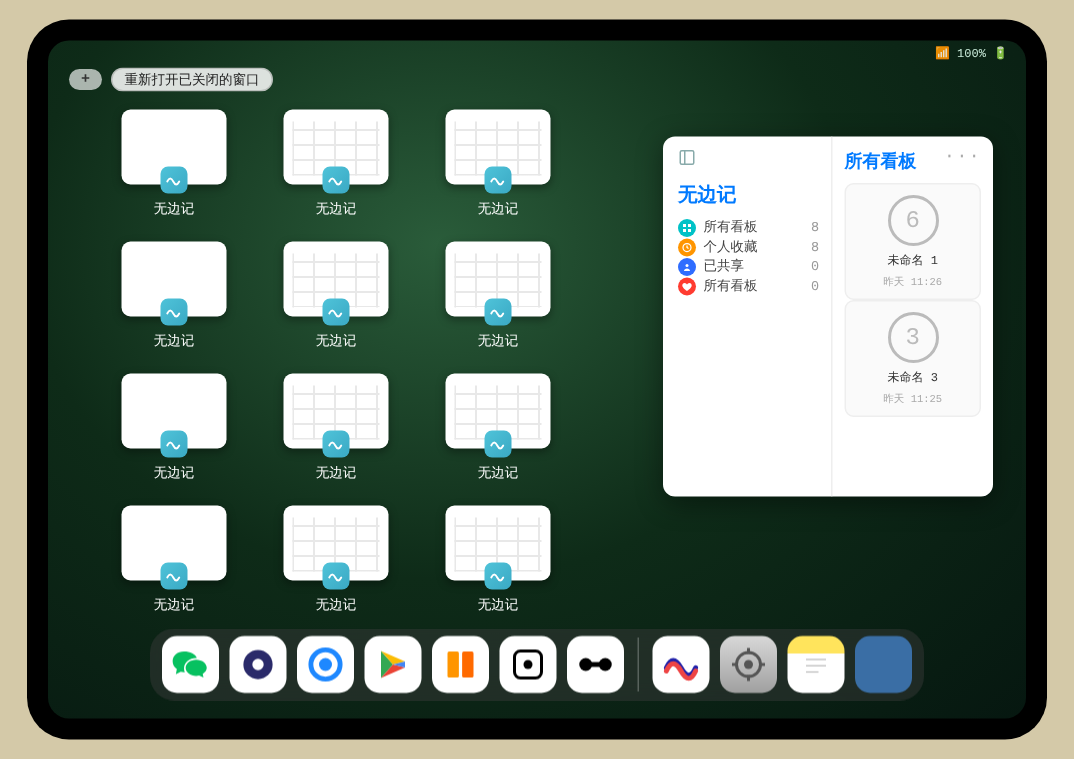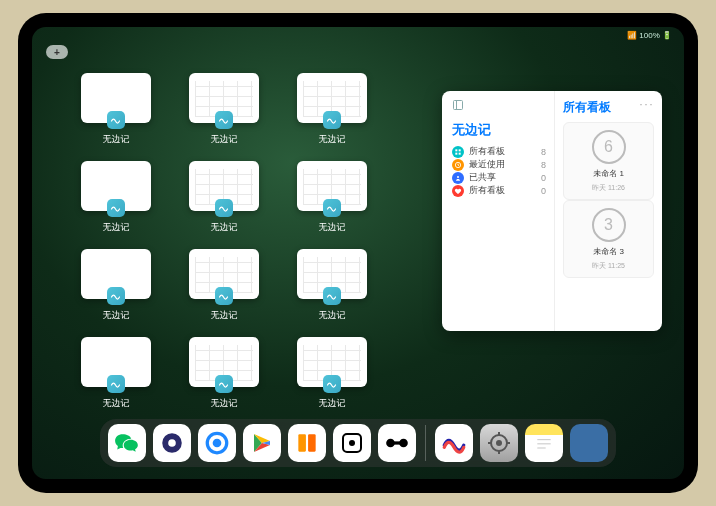--- a/index.html
+++ b/index.html
@@ -20,20 +20,21 @@
     padding: 14px;
     position: relative;
   }
   .screen {
     width: 100%;
     height: 100%;
     background: radial-gradient(ellipse at 40% 30%, #2a5c3a 0%, #0e2b18 50%, #061710 100%);
     border-radius: 14px;
     position: relative;
     overflow: hidden;
+    font-family: Liberation Mono, monospace;
   }
   .status-bar {
     position: absolute;
     top: 4px;
     right: 12px;
     font-size: 8px;
     color: #dfe;
     opacity: .9;
   }
   .topbar {
@@ -167,20 +168,21 @@
 </head>
 <body>
 
 <div class="ipad">
   <div class="screen">
 
     <div class="status-bar">📶 100% 🔋</div>
 
     <div class="topbar">
       <div class="add-btn">+</div>
+      <div class="reopen-pill">重新打开已关闭的窗口</div>
     </div>
 
     <div class="grid" id="grid" style="grid-template-columns: repeat(3, 88px); gap: 14px 20px;">
         <div class="thumb">
           <div class="thumb-card ">
             <div class="app-badge">
     <svg viewBox="0 0 24 24">
                 <path d="M3 14 Q7 6 11 14 T19 14" stroke="#fff" stroke-width="2.5" fill="none" stroke-linecap="round"></path>
               </svg>
   </div>
@@ -322,21 +324,21 @@
     <span>所有看板</span>
     <span class="cnt">8</span>
             </div>
             <div class="side-item">
               <span class="dot" style="background:#ff9500">
                 <svg viewBox="0 0 24 24" fill="none" stroke="#fff" stroke-width="2.5">
                   <circle cx="12" cy="12" r="8"></circle>
                   <path d="M12 8v4l3 2"></path>
                 </svg>
               </span>
-    <span>最近使用</span>
+    <span>个人收藏</span>
     <span class="cnt">8</span>
             </div>
             <div class="side-item">
               <span class="dot" style="background:#2f6dff">
                 <svg viewBox="0 0 24 24" fill="#fff">
                   <circle cx="12" cy="9" r="3"></circle>
                   <path d="M6 20c0-3 3-5 6-5s6 2 6 5z"></path>
                 </svg>
               </span>
     <span>已共享</span>

